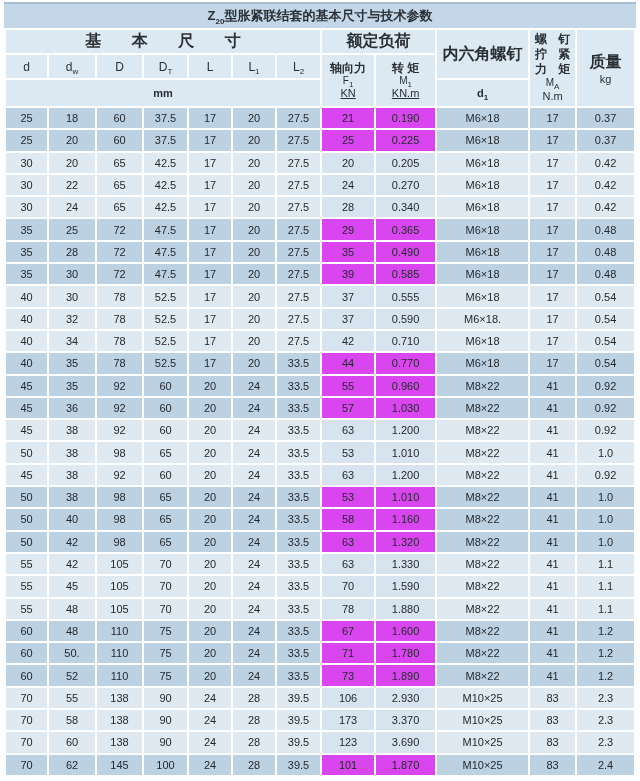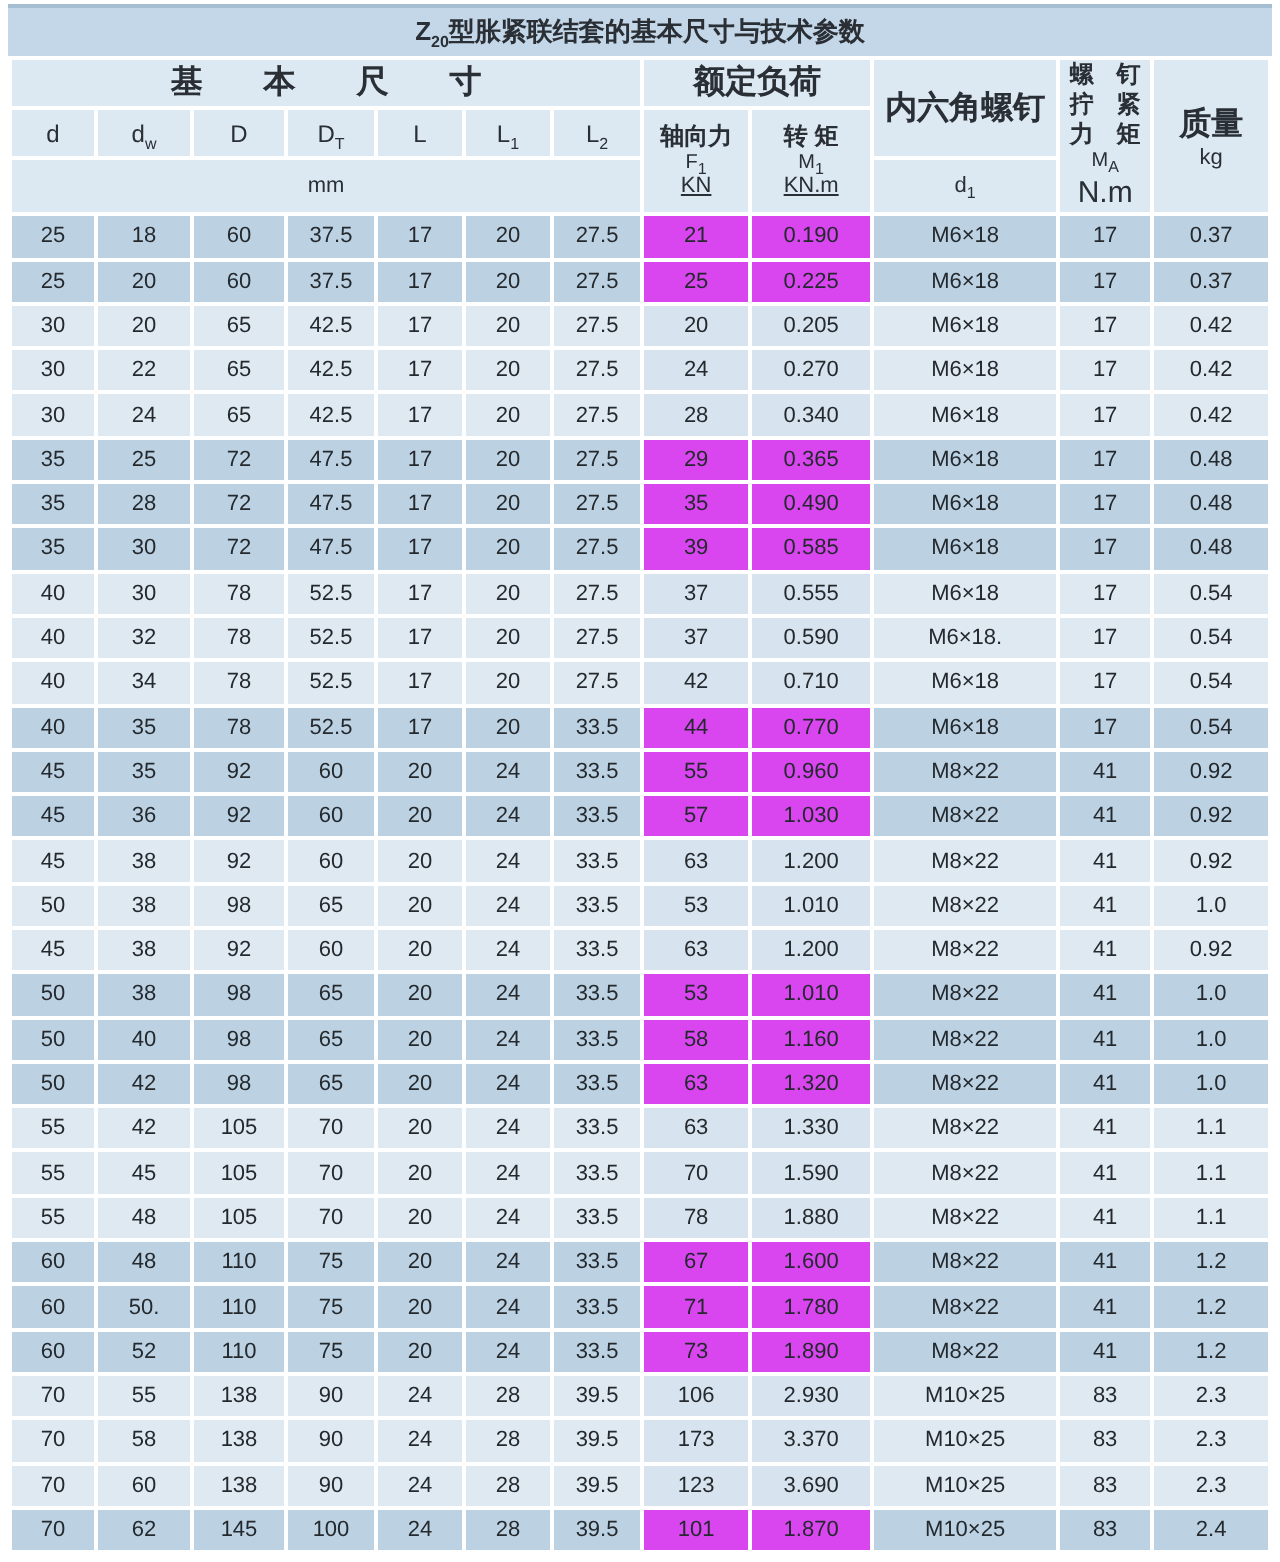--- a/index.html
+++ b/index.html
@@ -17,32 +17,32 @@
   }
   .titlebar sub { font-size:8px; font-weight:bold; }
   table.spec {
     border-collapse:separate; border-spacing:2px;
     table-layout:fixed; width:632px; margin:0 auto;
   }
   th, td { text-align:center; vertical-align:middle; padding:0; overflow:hidden; }
   thead th { background:#dce9f3; color:#2a2f35; font-weight:normal; }
   tr.h1 th { height:23px; }
   tr.h2 th { height:23px; }
-  tr.h3 th { height:26px; font-size:11px; }
+  tr.h3 th { height:26px; font-size:11px;font-weight:bold; }
   .grp { font-weight:bold; font-size:16px; }
   .spread { word-spacing:26px; }
   .symcell { font-size:12px; }
   sub { font-size:8px; line-height:0; }
   .stack { line-height:1.12; }
   .stack .l1 { font-size:12px; font-weight:bold; }
   .stack .l2 { font-size:10px; font-weight:normal; }
   .stack .l3 { font-size:11px; font-weight:normal;text-decoration:underline; }
   .vlbl { line-height:1.25; font-size:12px; font-weight:bold; word-spacing:8px; }
   .vlbl .sym { font-size:10px; font-weight:normal; word-spacing:0; }
-  .vlbl .unit { font-size:15px; font-weight:normal; word-spacing:0; }
+  .vlbl .unit { font-size:11px; font-weight:normal; word-spacing:0; }
   .masscell .unit { font-size:11px; font-weight:normal; }
   tbody td { font-size:11px; height:20.3px; color:#24292e; }
   tr.dark td { background:#bcd2e3; }
   tr.dark td.load { background:#d946ef; }
   tr.light td { background:#dfe9f2; }
   tr.light td.load { background:#d7e3ee; }
 </style>
 </head>
 <body>
 

